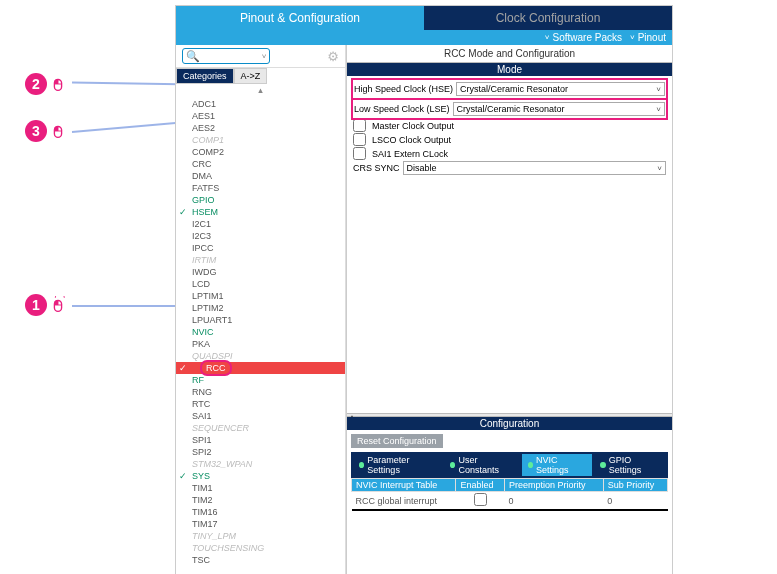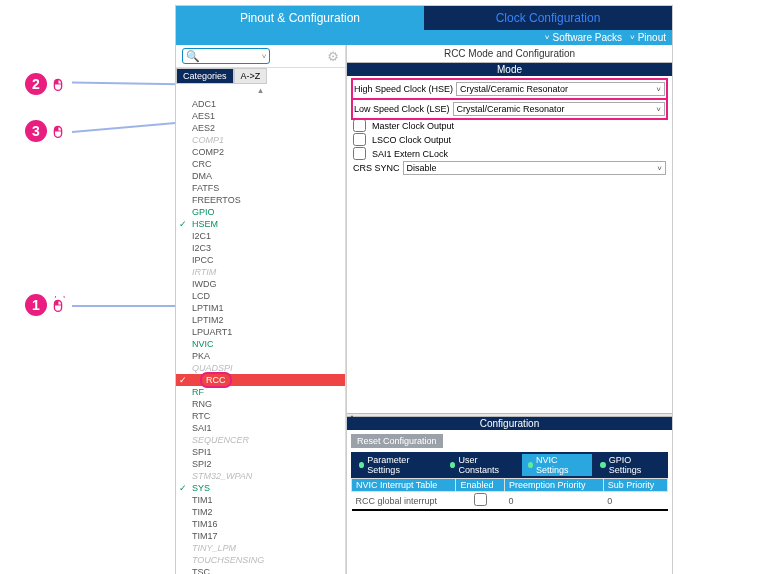--- a/index.html
+++ b/index.html
@@ -9,21 +9,21 @@
 .callout-num { width: 22px; height: 22px; border-radius: 50%; background: #e91e7e; color: #fff; font-weight: bold; font-size: 14px; display: flex; align-items: center; justify-content: center; }
 .callout-mouse { width: 18px; height: 18px; margin-left: 2px; position: relative; }
 .callout-mouse svg { width: 100%; height: 100%; }
 .callout-arrow { position: absolute; height: 2px; background: linear-gradient(to right, #9db4e8, #9db4e8); }
 .callout-arrow::after { content: ""; position: absolute; right: -6px; top: -4px; border-left: 8px solid #9db4e8; border-top: 5px solid transparent; border-bottom: 5px solid transparent; }
 
 .main-app { position: absolute; left: 175px; top: 5px; width: 498px; border: 1px solid #ccc; }
 .tabbar { display: flex; height: 24px; }
 .tab { flex: 1; text-align: center; line-height: 24px; font-size: 12px; cursor: pointer; }
 .tab.active { background: #2aa7df; color: #fff; }
-.tab.inactive { background: #0a2a5c; color: #3b82f6; }
+.tab.inactive { background: #0a2a5c; color: #a3a3a3; }
 .subtabbar { display: flex; background: #2aa7df; padding: 2px 6px; gap: 8px; justify-content: flex-end; align-items: center; }
 .subtab { color: #fff; font-size: 10px; display: flex; align-items: center; gap: 3px; }
 .chev { font-size: 8px; }
 .toolbar { display: flex; align-items: center; gap: 4px; padding: 3px 6px; border-bottom: 1px solid #ddd; }
 .search-wrap { display: flex; align-items: center; border: 1px solid #0a8cc8; border-radius: 3px; height: 16px; padding: 0 3px; background:#fff; }
 .search-wrap input { border: none; outline: none; width: 60px; font-size: 10px; }
 .search-icon { color: #0a8cc8; font-size: 11px; }
 .combo-arrow { color: #888; font-size: 8px; margin-left: 2px; }
 .gear { margin-left: auto; color: #bbb; font-size: 13px; }
 .content { display: flex; height: 530px; }
@@ -142,21 +142,20 @@
       <div class="sb-arrow-row">▴</div>
       <div class="tree" id="tree">
           <div class="tree-item">ADC1</div>
           <div class="tree-item">AES1</div>
           <div class="tree-item">AES2</div>
           <div class="tree-item grey">COMP1</div>
           <div class="tree-item">COMP2</div>
           <div class="tree-item">CRC</div>
           <div class="tree-item">DMA</div>
           <div class="tree-item">FATFS</div>
-          <div class="tree-item">FREERTOS</div>
           <div class="tree-item green">GPIO</div>
           <div class="tree-item green checked">HSEM</div>
           <div class="tree-item">I2C1</div>
           <div class="tree-item">I2C3</div>
           <div class="tree-item">IPCC</div>
           <div class="tree-item grey">IRTIM</div>
           <div class="tree-item">IWDG</div>
           <div class="tree-item">LCD</div>
           <div class="tree-item">LPTIM1</div>
           <div class="tree-item">LPTIM2</div>

